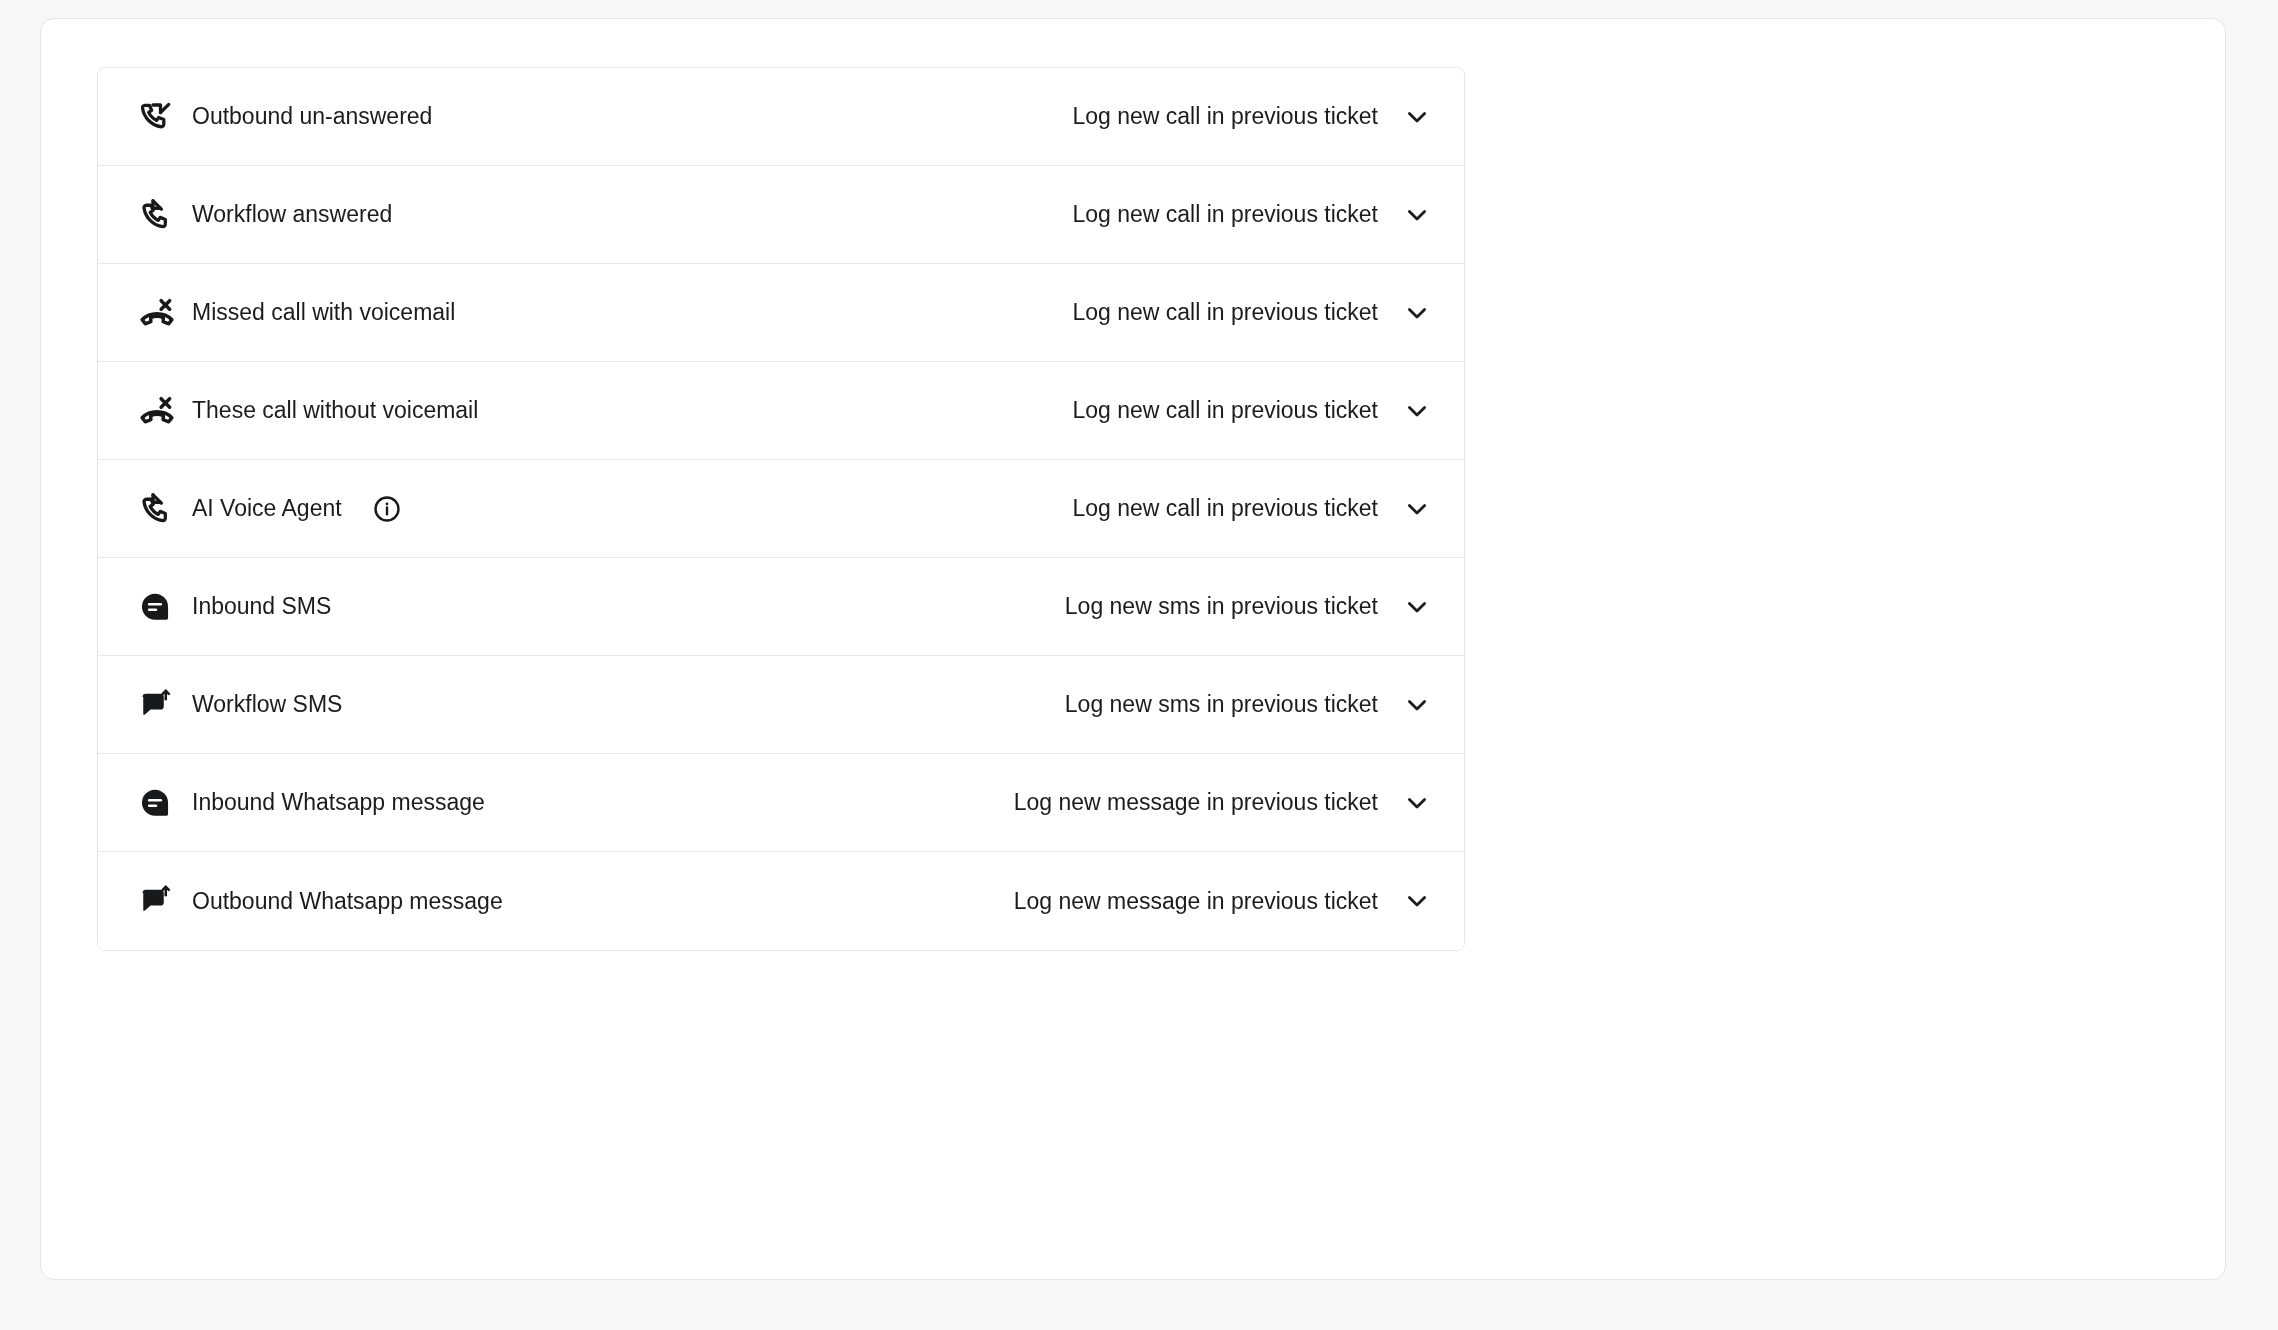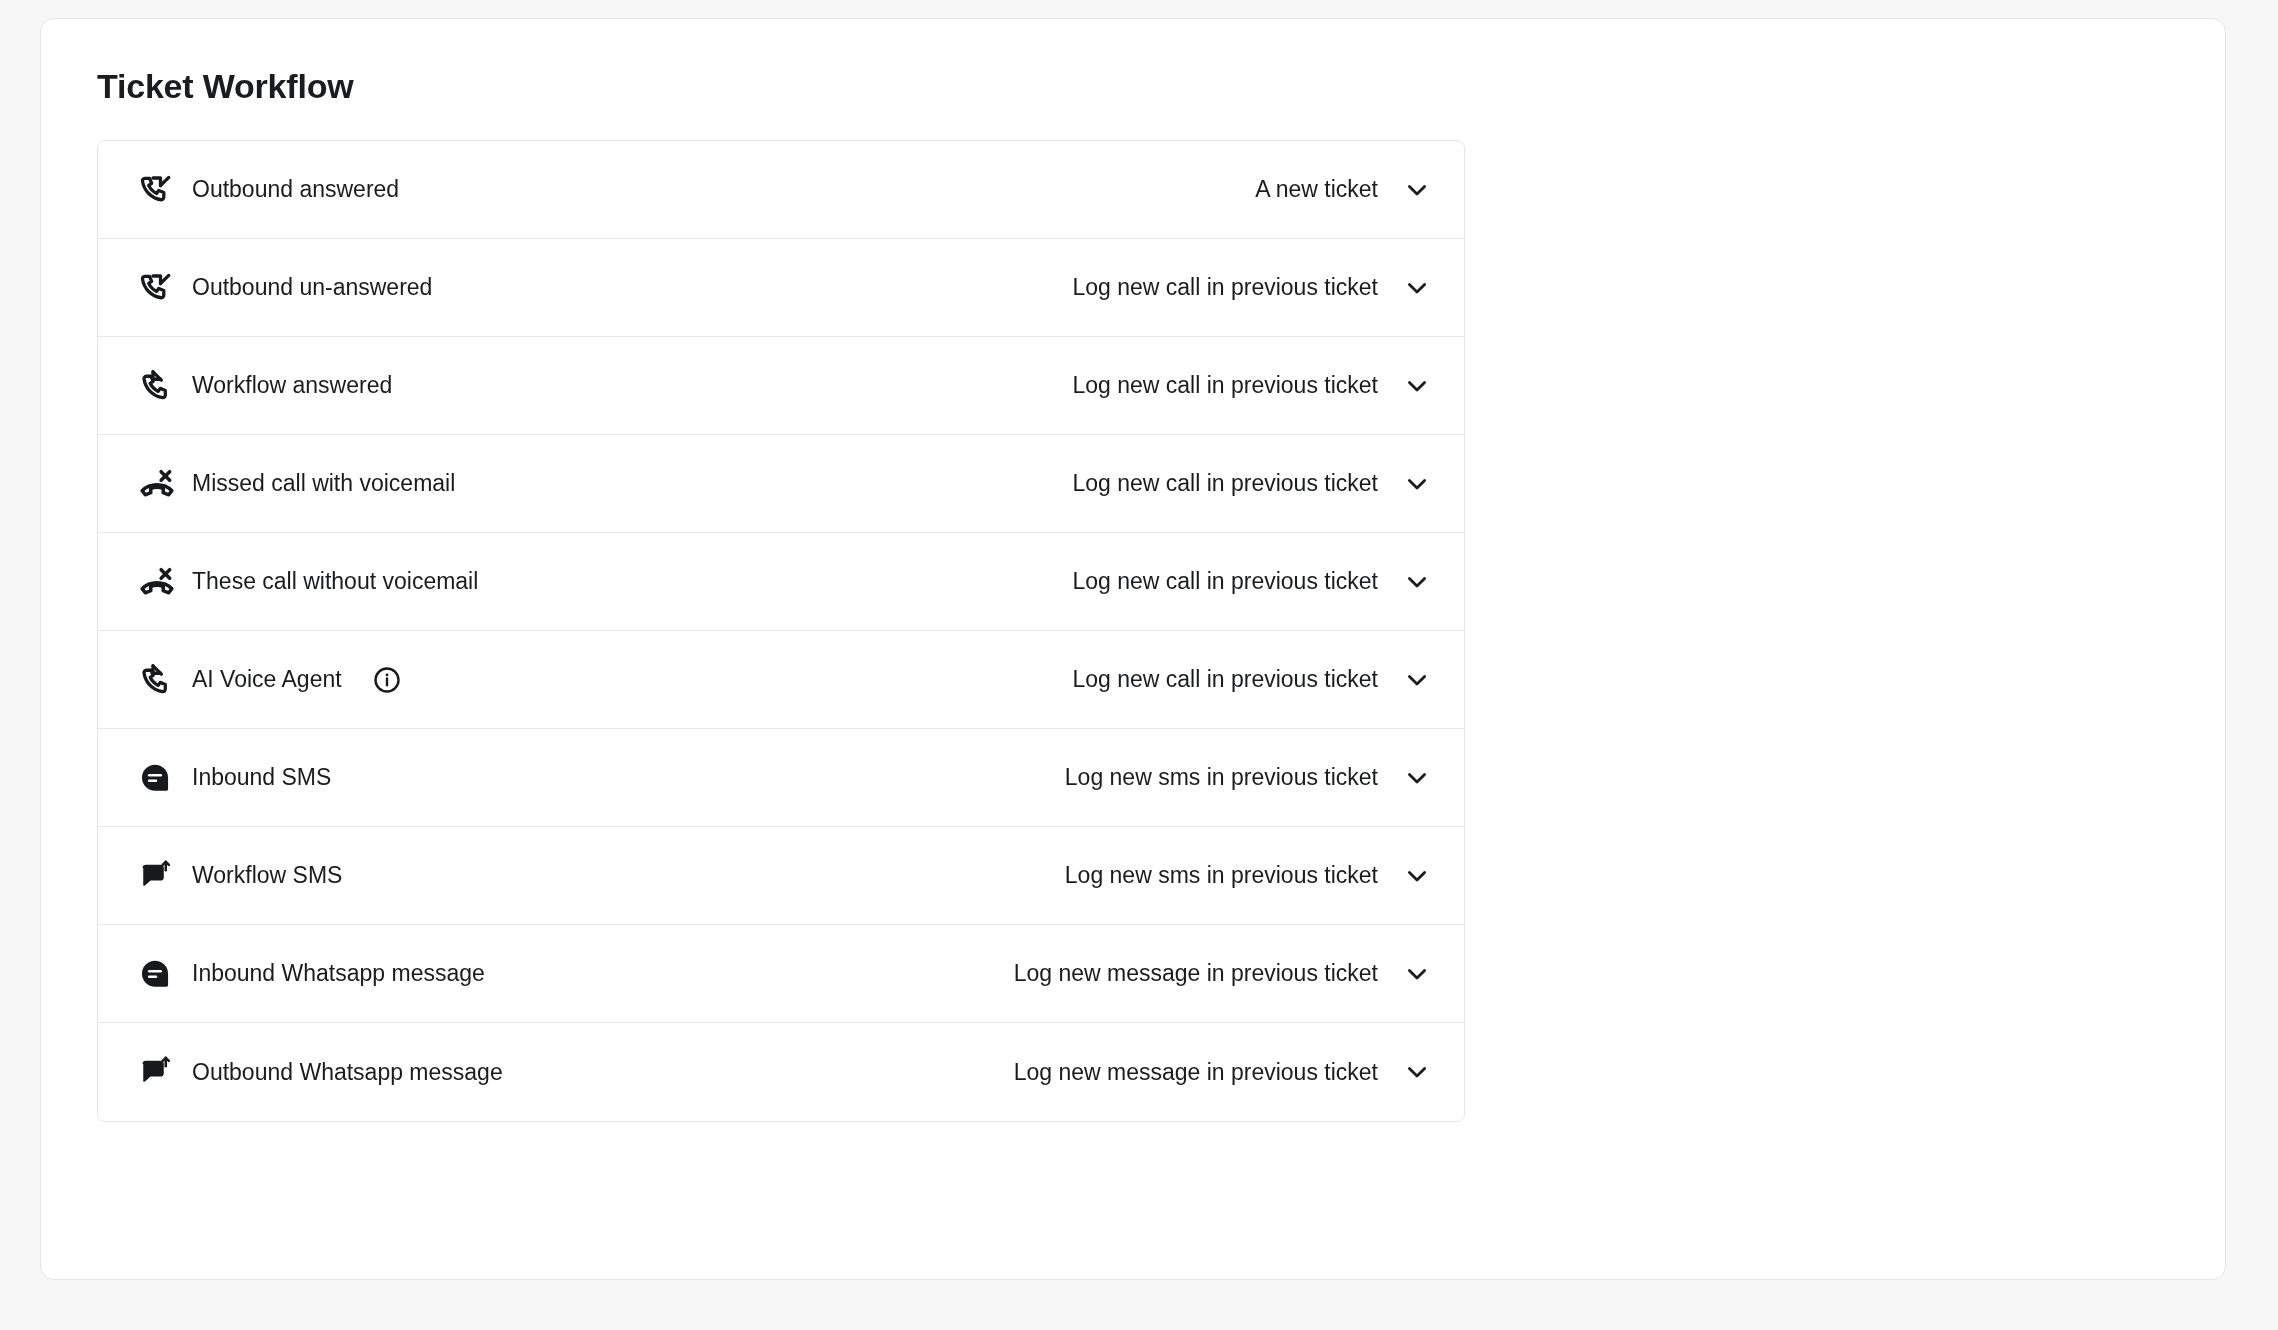--- a/index.html
+++ b/index.html
@@ -101,41 +101,21 @@
     display: flex;
     align-items: center;
     cursor: pointer;
   }
 </style>
 </head>
 <body>
 
 <div class="page">
   <div class="card">
-    <h1 class="title">Ticket Workflow</h1>
     <div class="list" id="workflow-list">
-        <div class="row">
-          <span class="row-icon">
-            <svg width="36" height="36" viewBox="0 0 24 24" fill="none" stroke="currentColor" stroke-width="2.2" stroke-linecap="round" stroke-linejoin="round">
-              <path d="M4.5 4.2h3.2l1.4 3.4-2 1.3a11.5 11.5 0 0 0 5.4 5.4l1.3-2 3.4 1.4v3.2a1.6 1.6 0 0 1-1.7 1.6A14.6 14.6 0 0 1 3 5.9a1.6 1.6 0 0 1 1.5-1.7z"></path>
-              <path d="M15 9V4h-5"></path>
-              <path d="M20.5 3.6 15 9"></path>
-            </svg>
-          </span>
-          <span class="row-label">Outbound answered</span>
-          <span class="spacer"></span>
-          <div class="select-wrap">
-            <span class="row-value">A new ticket</span>
-            <span class="chevron">
-              <svg width="28" height="28" viewBox="0 0 24 24" fill="none" stroke="currentColor" stroke-width="2.4" stroke-linecap="round" stroke-linejoin="round">
-                <path d="M5.5 9 12 15.5 18.5 9"></path>
-              </svg>
-            </span>
-          </div>
-        </div>
         <div class="row">
           <span class="row-icon">
             <svg width="36" height="36" viewBox="0 0 24 24" fill="none" stroke="currentColor" stroke-width="2.2" stroke-linecap="round" stroke-linejoin="round">
               <path d="M4.5 4.2h3.2l1.4 3.4-2 1.3a11.5 11.5 0 0 0 5.4 5.4l1.3-2 3.4 1.4v3.2a1.6 1.6 0 0 1-1.7 1.6A14.6 14.6 0 0 1 3 5.9a1.6 1.6 0 0 1 1.5-1.7z"></path>
               <path d="M15 9V4h-5"></path>
               <path d="M20.5 3.6 15 9"></path>
             </svg>
           </span>
           <span class="row-label">Outbound un-answered</span>
           <span class="spacer"></span>

